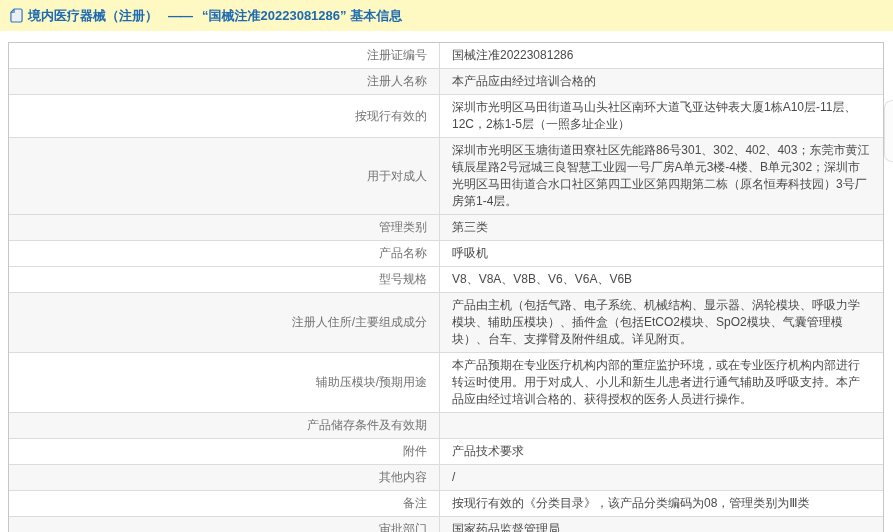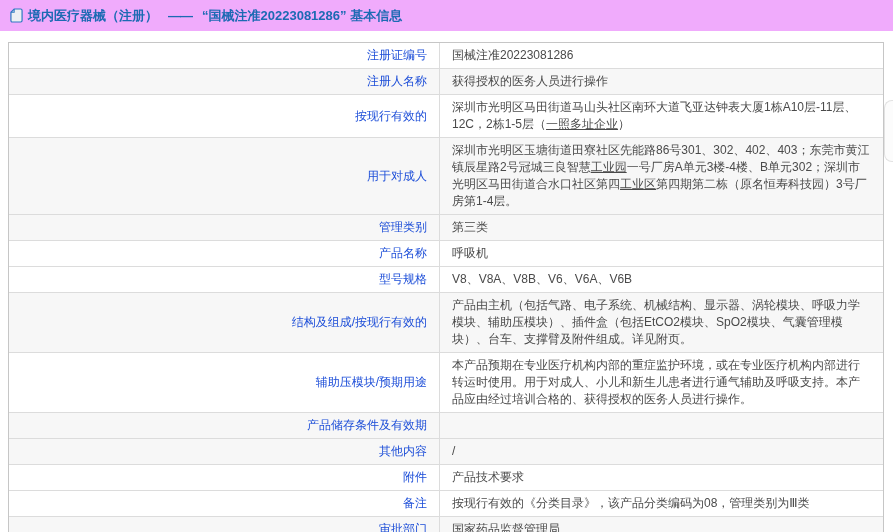--- a/index.html
+++ b/index.html
@@ -2,21 +2,21 @@
 <html><head>
 <meta charset="utf-8">
 <style>
   html,body{margin:0;padding:0;}
   body{
     width:893px;height:532px;overflow:hidden;position:relative;
     background:#ffffff;
     font-family:"Liberation Sans","DejaVu Sans",sans-serif;
   }
   .topbar{
-    height:31px;background:#f0abfc;
+    height:31px;background:#fef9c3;
     display:flex;align-items:center;
     padding:0 10px;box-sizing:border-box;
     color:#1c6ab3;font-size:13px;font-weight:bold;
     white-space:nowrap;
   }
   .doc-icon{display:inline-flex;margin-right:5px;align-items:center;}
   .topbar .dash{margin:0 10px;letter-spacing:-1px;}
   .info-table{
     position:absolute;left:8px;top:42px;width:876px;
     border:1px solid #c6c6c6;box-sizing:border-box;
@@ -24,30 +24,30 @@
   }
   .row{
     display:flex;border-bottom:1px solid #dcdcdc;
     font-size:12px;min-height:25px;background:#ffffff;
   }
   .row.stripe{background:#f7f7f7;}
   .cell-label{
     width:431px;box-sizing:border-box;flex:0 0 431px;
     border-right:1px solid #dcdcdc;
     display:flex;align-items:center;justify-content:flex-end;
-    text-align:left;color:#1d4ed8;
+    text-align:left;color:#737373;
     padding:4px 12px;line-height:17px;
   }
   .cell-value{
     flex:1;box-sizing:border-box;
     display:flex;align-items:center;
     color:#4a4a4a;padding:4px 12px;line-height:17px;
   }
   .cell-value .inner{display:inline;}
-  .cell-value span.u{text-decoration:underline;}
+  .cell-value span.u{}
   .side-widget{
     position:absolute;right:0;top:100px;width:9px;height:62px;
     background:#fcfcfc;border:1px solid #e2e2e2;border-right:none;
     border-radius:8px 0 0 8px;box-sizing:border-box;
   }
 </style>
 </head>
 <body>
 
 <div class="topbar">
@@ -65,21 +65,21 @@
 <div class="info-table">
     <div class="row">
     <div class="cell-label">注册证编号</div>
     <div class="cell-value">
         <span class="inner"><span>国械注准20223081286</span></span>
       </div>
   </div>
     <div class="row stripe">
     <div class="cell-label">注册人名称</div>
     <div class="cell-value">
-        <span class="inner"><span>获得授权的医务人员进行操作</span></span>
+        <span class="inner"><span>本产品应由经过培训合格的</span></span>
       </div>
   </div>
     <div class="row">
     <div class="cell-label">按现行有效的</div>
     <div class="cell-value">
         <span class="inner"><span>深圳市光明区马田街道马山头社区南环大道飞亚达钟表大厦1栋A10层-11层、12C，2栋1-5层（</span><span class="u">一照多址企业</span><span>）</span></span>
       </div>
   </div>
     <div class="row stripe">
     <div class="cell-label">用于对成人</div>
@@ -99,47 +99,47 @@
         <span class="inner"><span>呼吸机</span></span>
       </div>
   </div>
     <div class="row">
     <div class="cell-label">型号规格</div>
     <div class="cell-value">
         <span class="inner"><span>V8、V8A、V8B、V6、V6A、V6B</span></span>
       </div>
   </div>
     <div class="row stripe">
-    <div class="cell-label">结构及组成/按现行有效的</div>
+    <div class="cell-label">注册人住所/主要组成成分</div>
     <div class="cell-value">
         <span class="inner"><span>产品由主机（包括气路、电子系统、机械结构、显示器、涡轮模块、呼吸力学模块、辅助压模块）、插件盒（包括EtCO2模块、SpO2模块、气囊管理模块）、台车、支撑臂及附件组成。详见附页。</span></span>
       </div>
   </div>
     <div class="row">
     <div class="cell-label">辅助压模块/预期用途</div>
     <div class="cell-value">
         <span class="inner"><span>本产品预期在专业医疗机构内部的重症监护环境，或在专业医疗机构内部进行转运时使用。用于对成人、小儿和新生儿患者进行通气辅助及呼吸支持。本产品应由经过培训合格的、获得授权的医务人员进行操作。</span></span>
       </div>
   </div>
     <div class="row stripe">
     <div class="cell-label">产品储存条件及有效期</div>
     <div class="cell-value">
         <span class="inner"><span></span></span>
       </div>
   </div>
+    <div class="row">
+    <div class="cell-label">附件</div>
+    <div class="cell-value">
+        <span class="inner"><span>产品技术要求</span></span>
+      </div>
+  </div>
     <div class="row stripe">
     <div class="cell-label">其他内容</div>
     <div class="cell-value">
         <span class="inner"><span>/</span></span>
-      </div>
-  </div>
-    <div class="row">
-    <div class="cell-label">附件</div>
-    <div class="cell-value">
-        <span class="inner"><span>产品技术要求</span></span>
       </div>
   </div>
     <div class="row">
     <div class="cell-label">备注</div>
     <div class="cell-value">
         <span class="inner"><span>按现行有效的《分类目录》，该产品分类编码为08，管理类别为Ⅲ类</span></span>
       </div>
   </div>
     <div class="row stripe">
     <div class="cell-label">审批部门</div>

